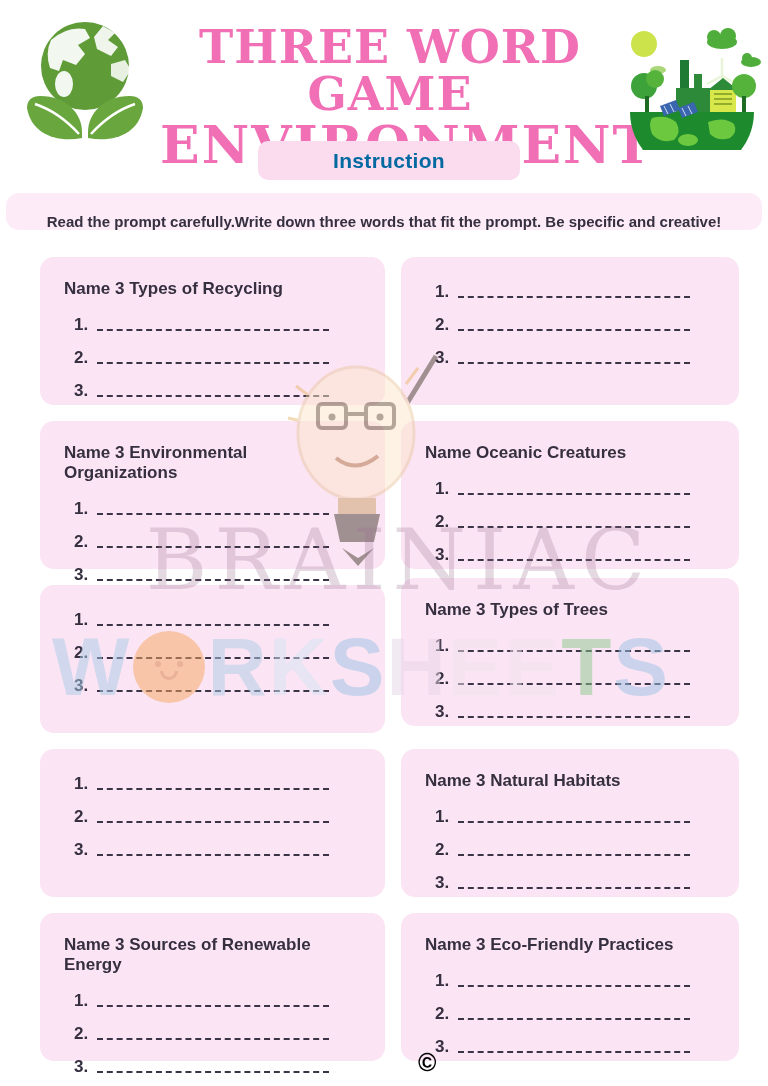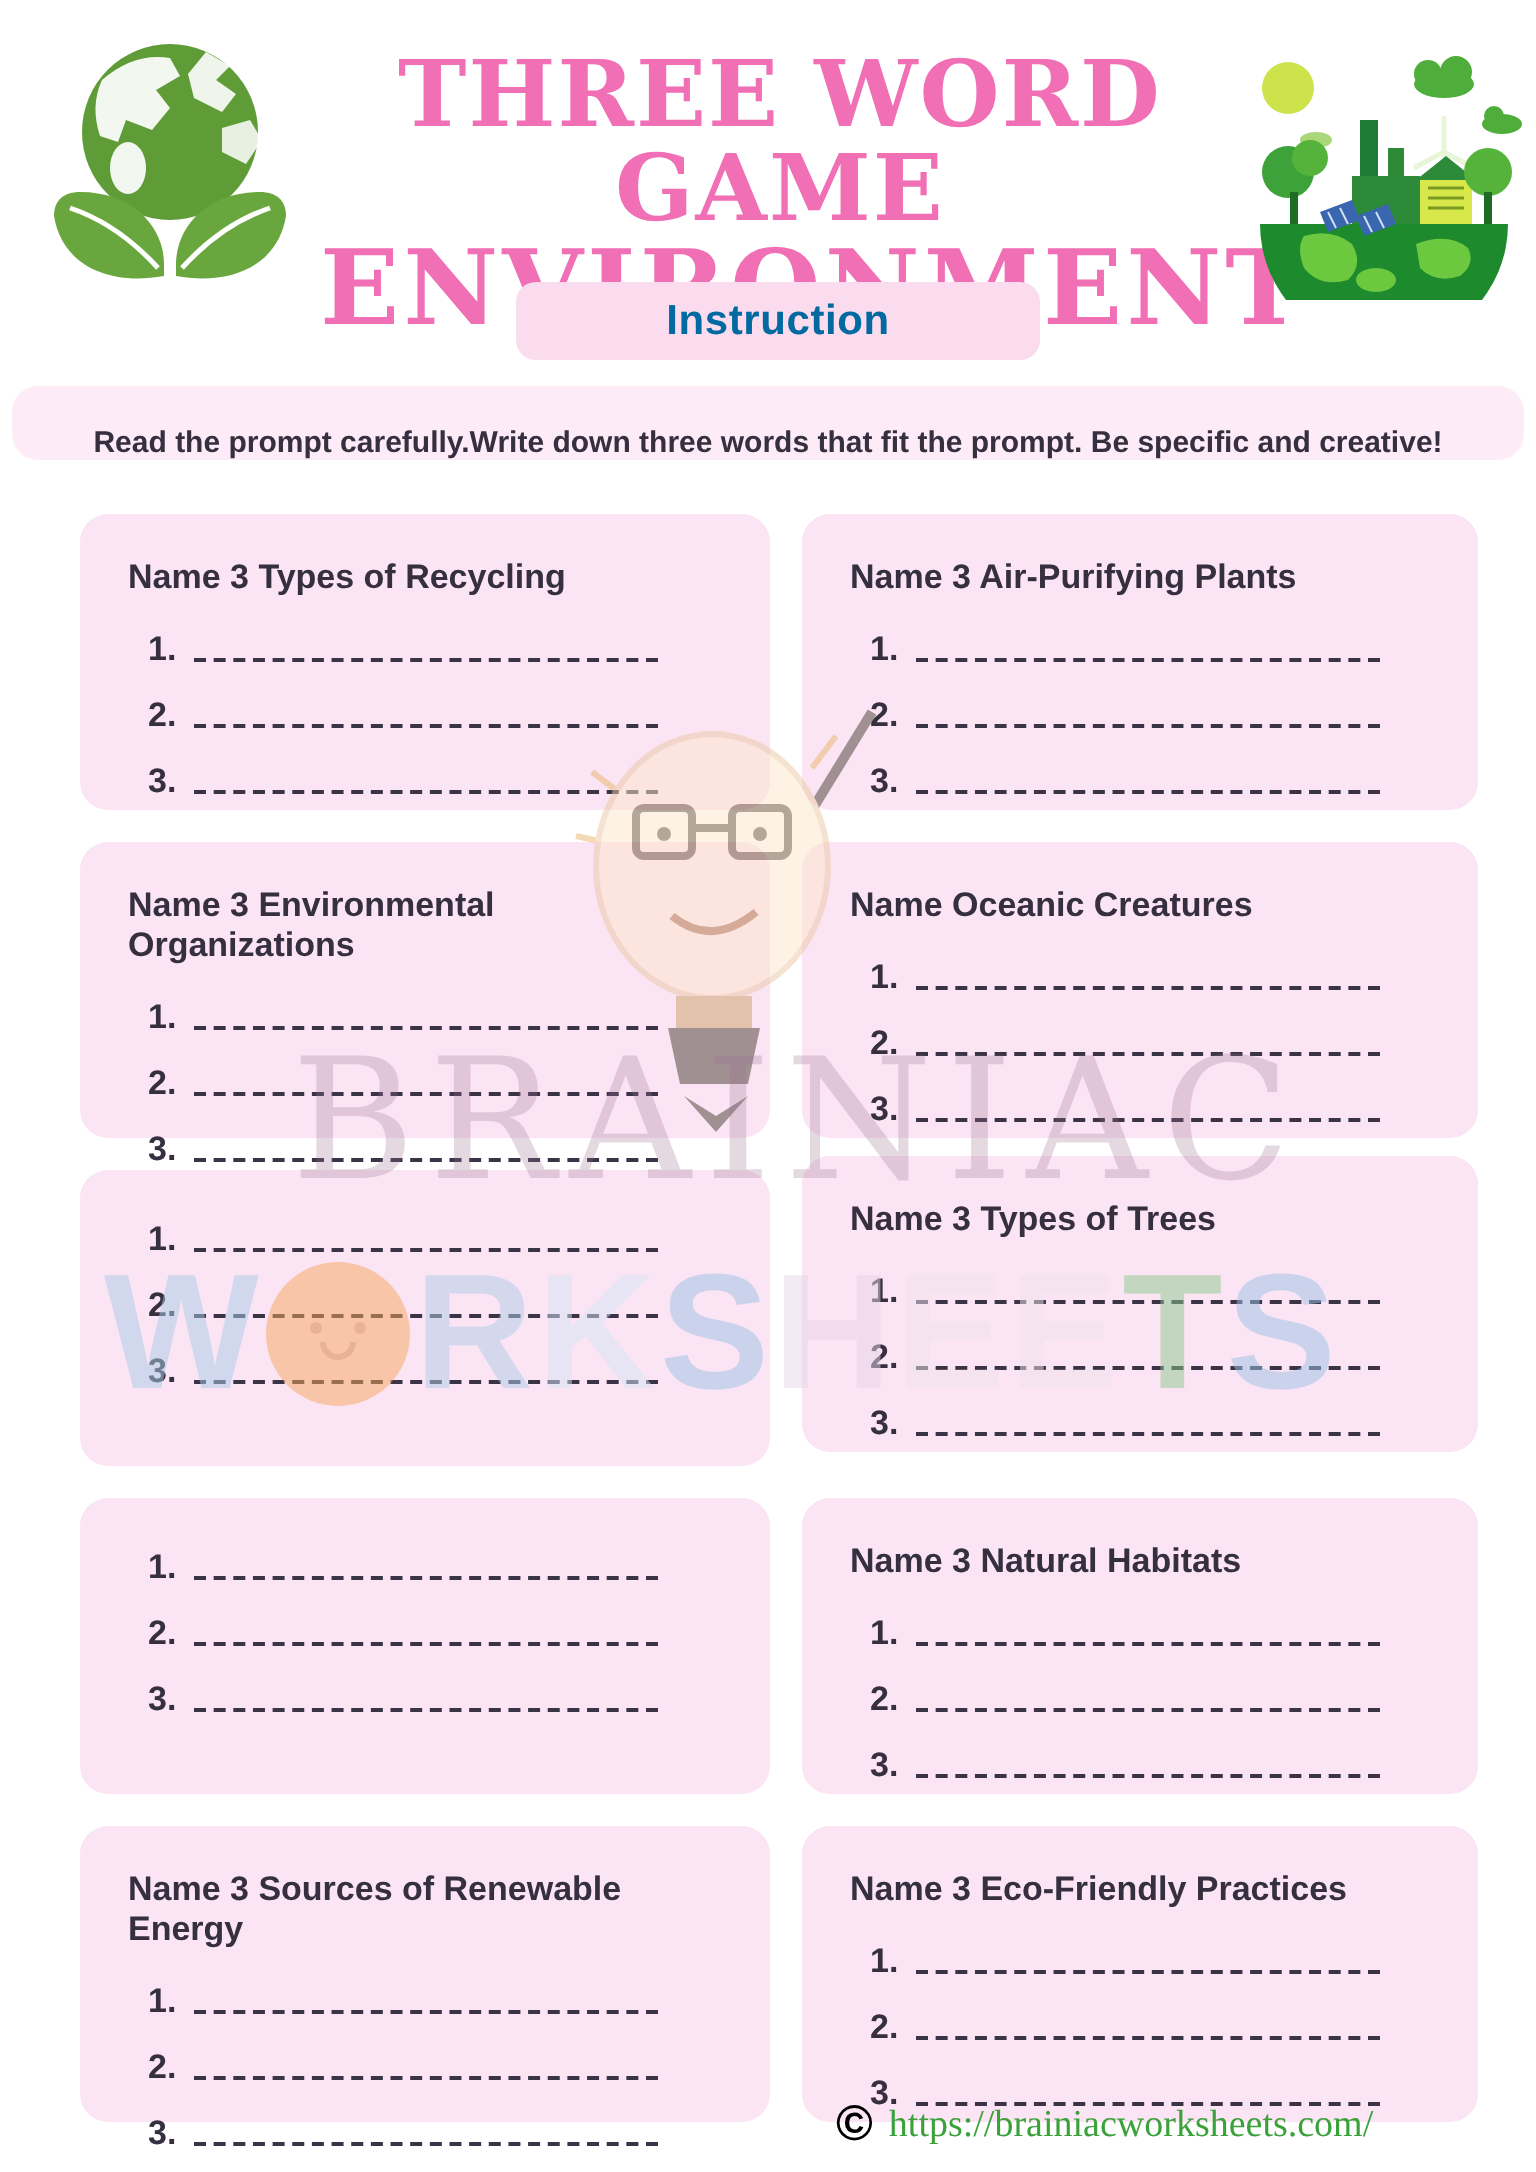--- a/index.html
+++ b/index.html
@@ -140,21 +140,20 @@
         <div class="line-row">
           <span class="num">2.</span>
           <span class="dash"></span>
         </div>
         <div class="line-row">
           <span class="num">3.</span>
           <span class="dash"></span>
         </div>
       </div>
       <div class="card">
-        <div class="card-title">Name 3 Air-Purifying Plants</div>
         <div class="line-row">
           <span class="num">1.</span>
           <span class="dash"></span>
         </div>
         <div class="line-row">
           <span class="num">2.</span>
           <span class="dash"></span>
         </div>
         <div class="line-row">
           <span class="num">3.</span>
@@ -312,16 +311,15 @@
       <span style="color: rgb(156, 195, 230);">S</span>
       <span style="color: rgb(230, 214, 232);">H</span>
       <span style="color: rgb(241, 227, 239);">E</span>
       <span style="color: rgb(241, 227, 239);">E</span>
       <span style="color: rgb(140, 201, 140);">T</span>
       <span style="color: rgb(156, 195, 230);">S</span>
     </div>
 
   <div class="footer">
     <span class="copy">©</span>
-    <a class="site" href="#">https://brainiacworksheets.com/</a>
   </div>
 
 </div>
 
 </body></html>

